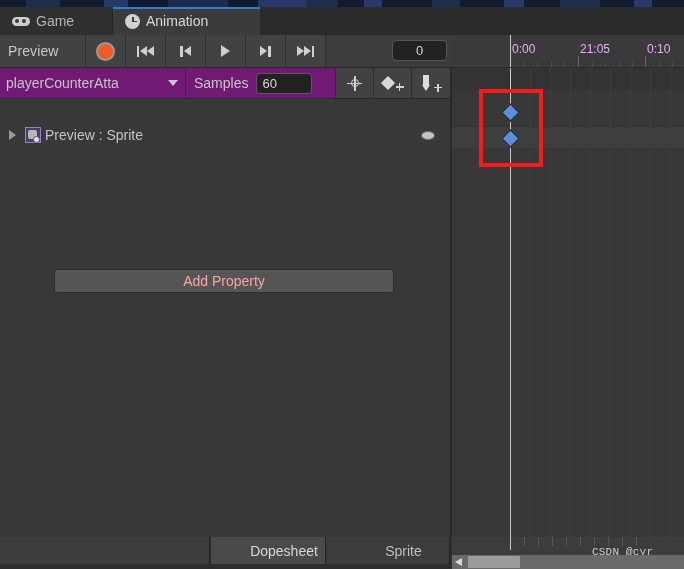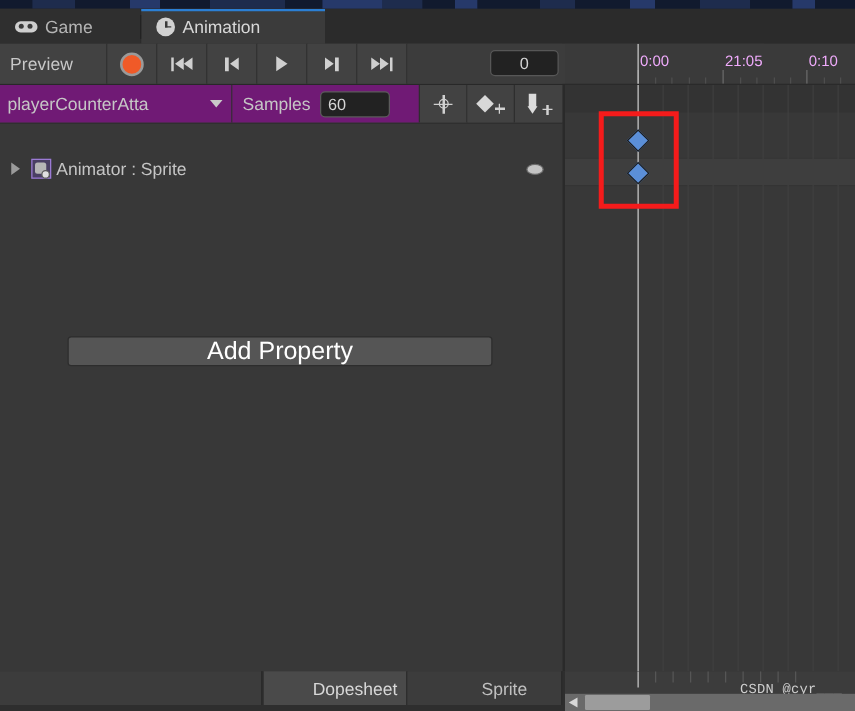--- a/index.html
+++ b/index.html
@@ -380,22 +380,22 @@
     position: absolute;
     left: 54px; top: 170px;
     width: 340px; height: 24px;
     background: #555555;
     border: 1px solid #2d2d2d;
     border-radius: 3px;
     box-sizing: border-box;
     display: flex;
     align-items: center;
     justify-content: center;
-    font-size: 20px;
-    color: #ffffff;
+    font-size: 14px;
+    color: #fca5a5;
   }
 
   
   .dope {
     position: absolute;
     left: 452px; top: 68px;
     width: 232px; height: 469px;
     background: #383838;
     overflow: hidden;
   }
@@ -664,21 +664,21 @@
     </div>
   </div>
 
   <div class="leftpanel">
     <div class="proprow">
       <span class="foldout"></span>
       <span class="sprite-ico">
         <span class="inner"></span>
           <span class="dot"></span>
       </span>
-      <span class="proplabel">Animator : Sprite</span>
+      <span class="proplabel">Preview : Sprite</span>
       <span class="dots-oval"></span>
     </div>
     <div class="addprop">
       <span>Add Property</span>
     </div>
   </div>
 
   <div class="vdivider"></div>
 
   <div class="dope">

